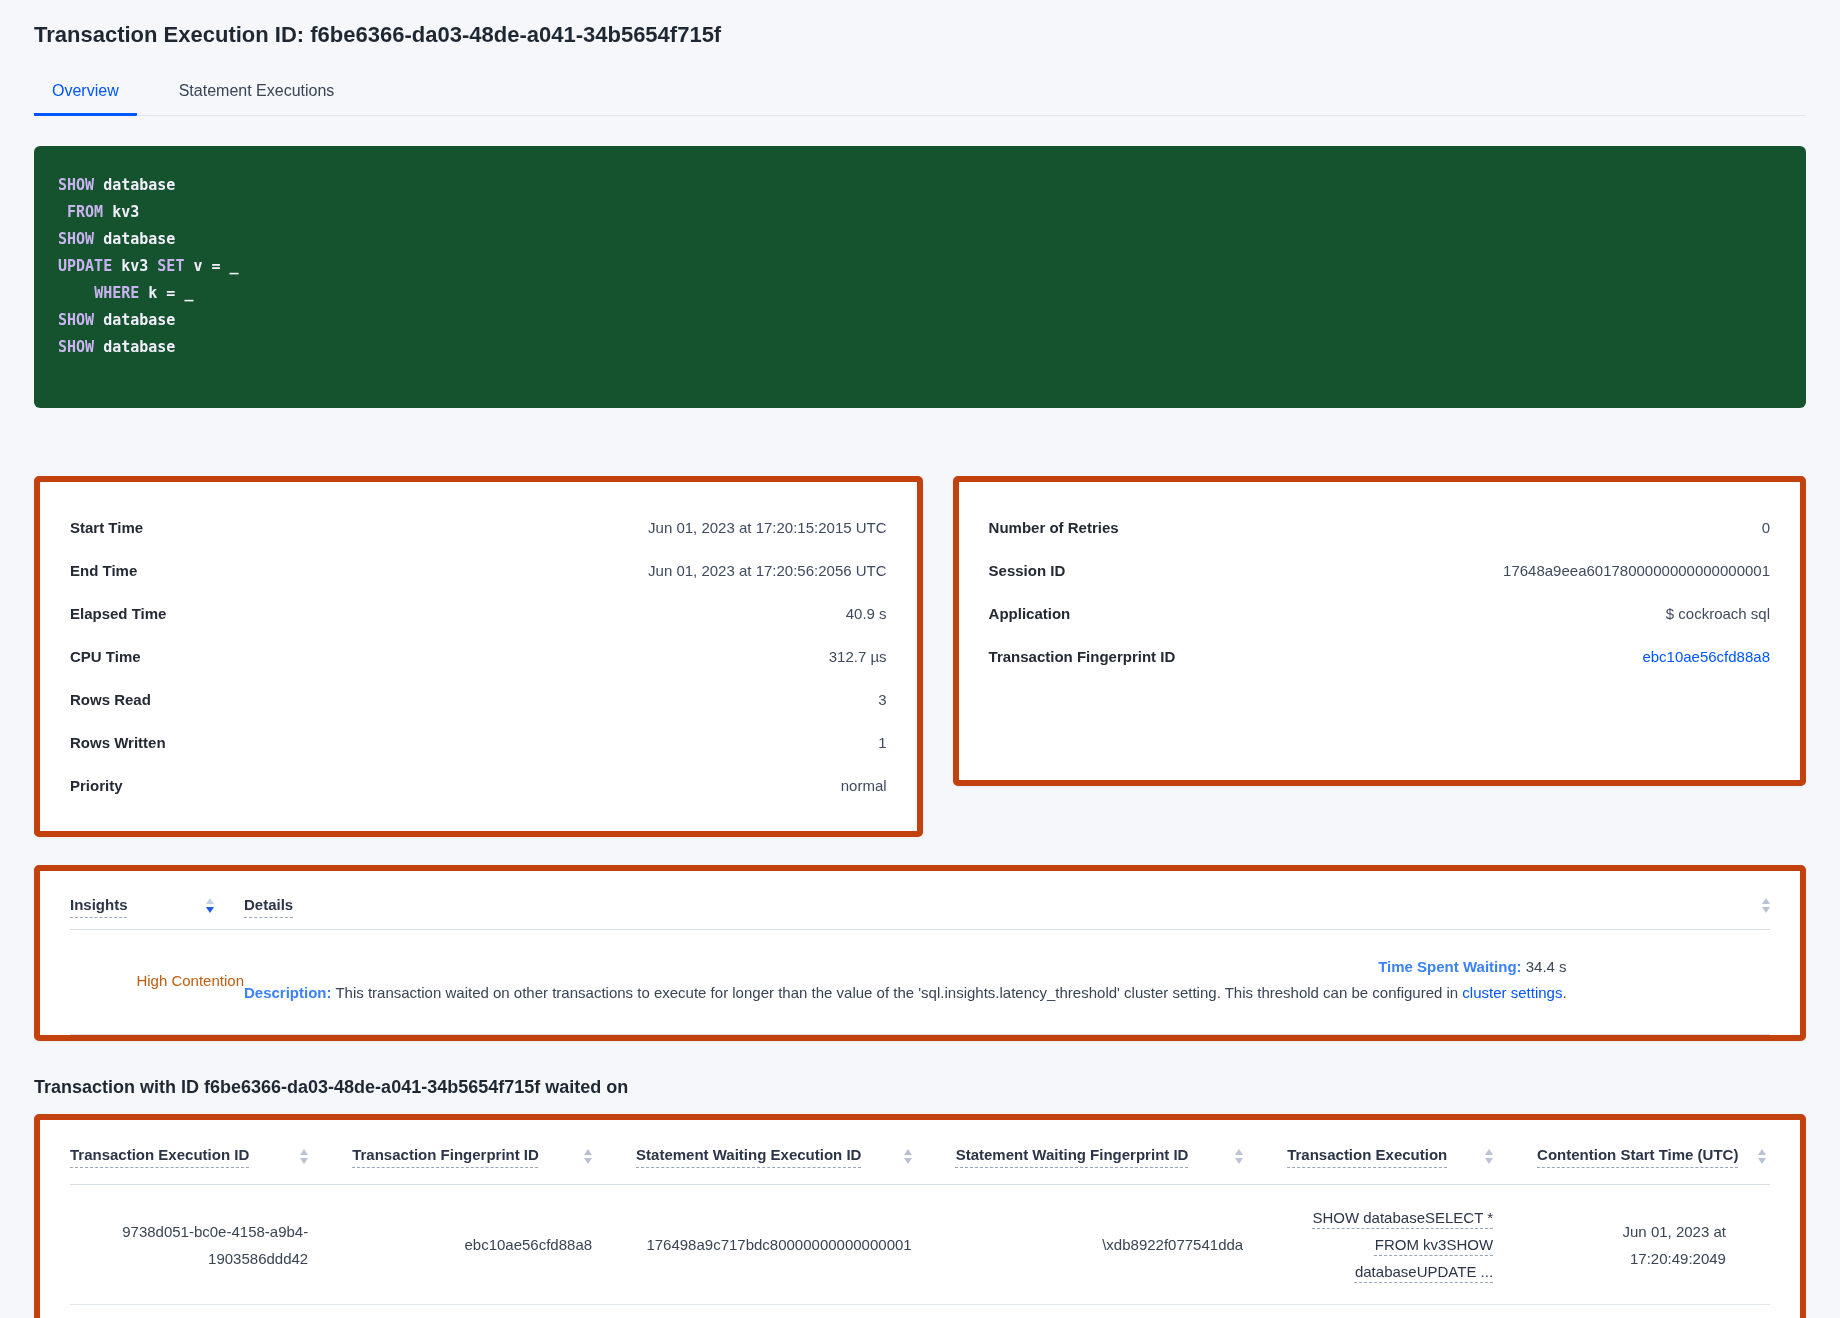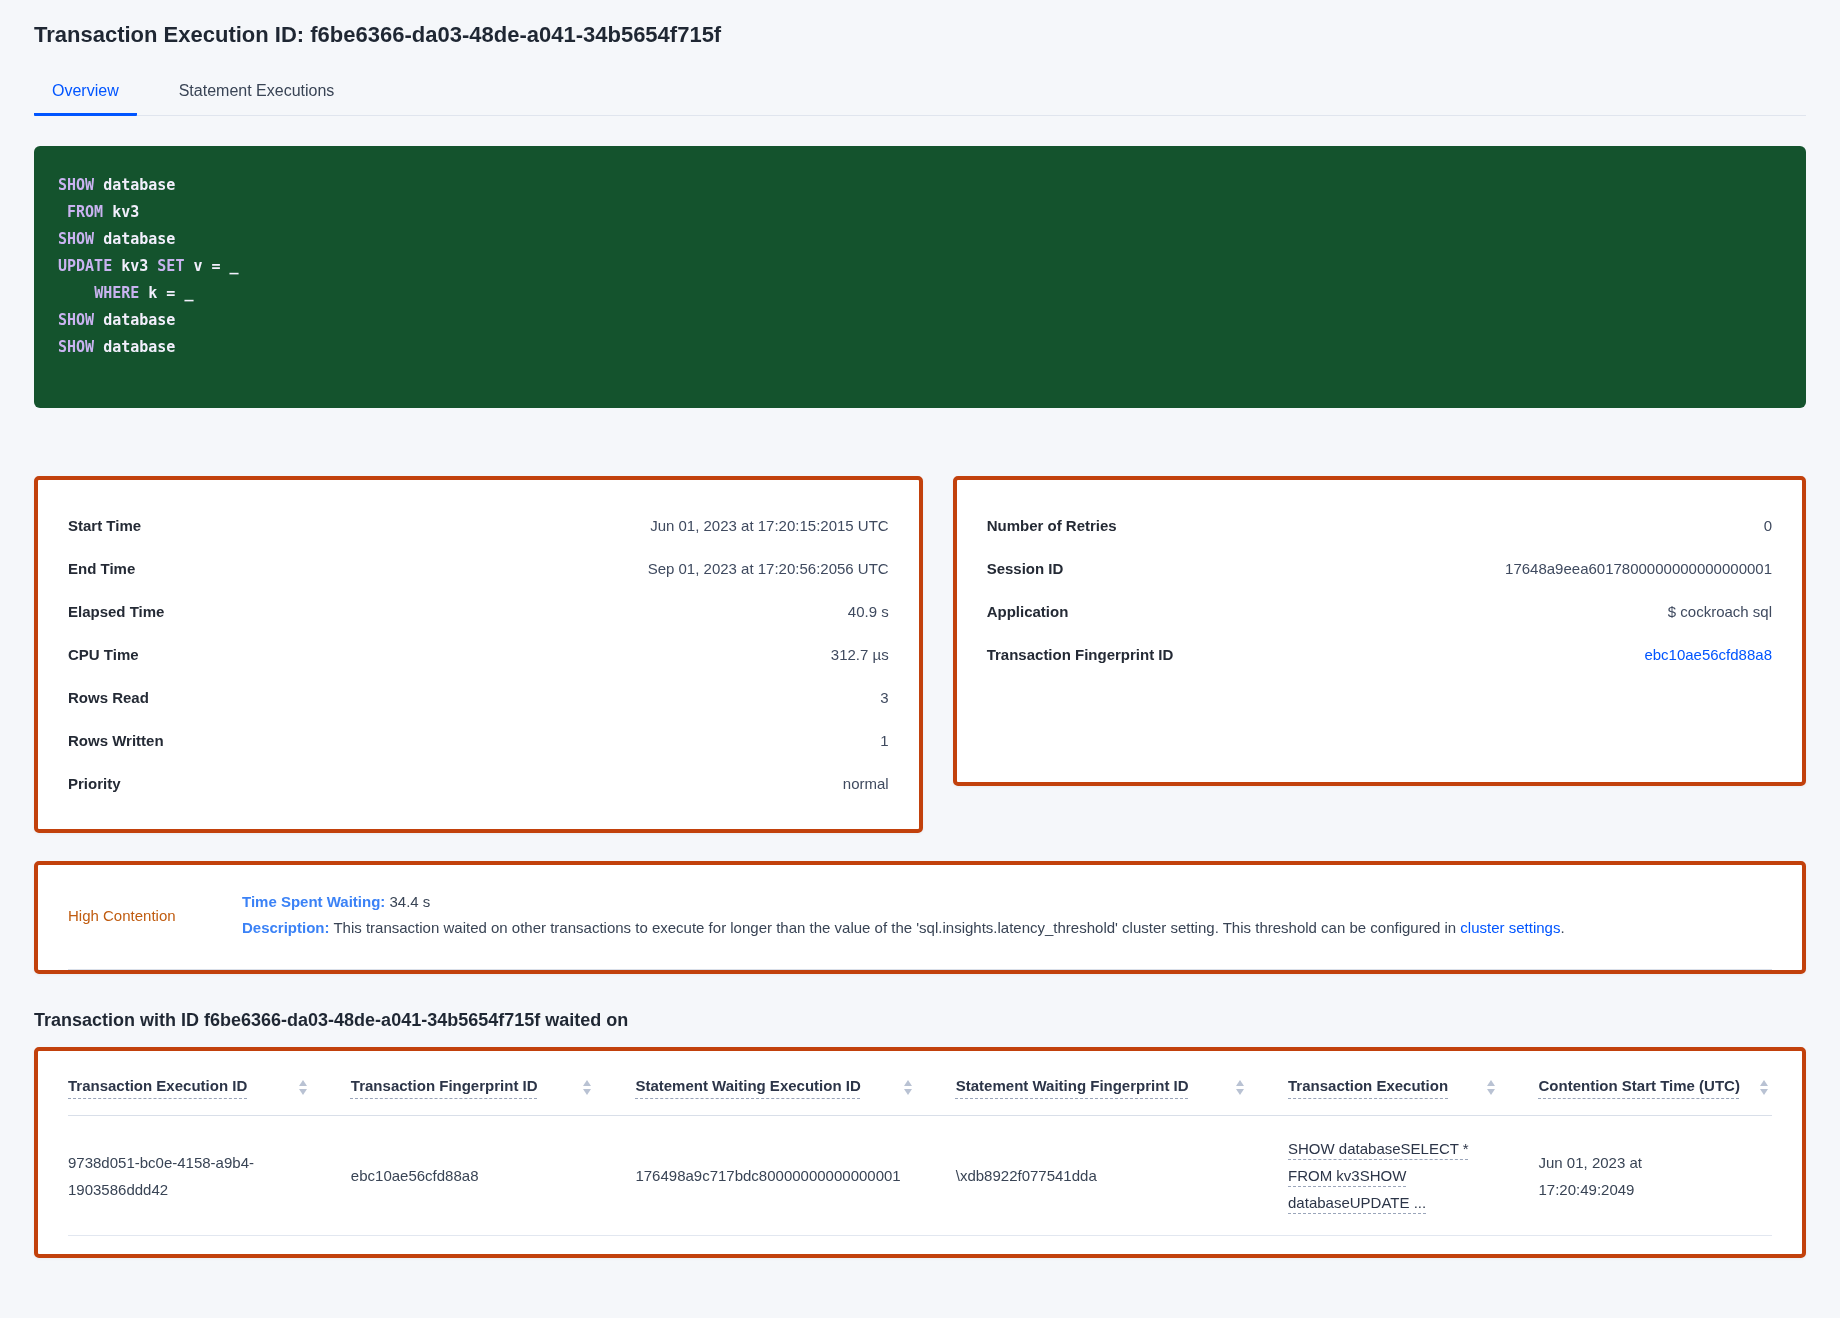--- a/index.html
+++ b/index.html
@@ -28,22 +28,23 @@
     padding:26px 24px; font-family:"DejaVu Sans Mono", monospace;
     font-size:15px; line-height:27px; font-weight:700;
   }
   .code-line { white-space:pre; }
   .code-line .kw { color:#c9b3f0; }
   .code-line .pl { color:#f2effc; }
 
   
   .cards-row { display:flex; gap:30px; margin-top:68px; align-items:flex-start; }
   .card {
-    background:#ffffff; border:4px solid #c2410c; border-radius:5px;
+    background:#ffffff; border:6px solid #c2410c; border-radius:5px;
     box-shadow:0 1px 3px rgba(36,42,53,0.05);
+    text-align:right;
   }
   .kv-card { padding:24px 30px; }
   .kv-card.left { flex:1.045; }
   .kv-card.right { flex:1; min-height:310px; }
   .kv-row { display:flex; justify-content:space-between; align-items:center; height:43px; font-size:15px; }
   .kv-label { font-weight:700; color:#242a35; }
   .kv-value { color:#3f4a5f; }
   .kv-value.link { color:#0055ff; cursor:pointer; }
 
   
@@ -110,21 +111,21 @@
 
   <div class="cards-row">
     <div class="card kv-card left">
       <div id="exec-rows">
           <div class="kv-row">
             <div class="kv-label">Start Time</div>
             <div class="kv-value">Jun 01, 2023 at 17:20:15:2015 UTC</div>
           </div>
           <div class="kv-row">
             <div class="kv-label">End Time</div>
-            <div class="kv-value">Sep 01, 2023 at 17:20:56:2056 UTC</div>
+            <div class="kv-value">Jun 01, 2023 at 17:20:56:2056 UTC</div>
           </div>
           <div class="kv-row">
             <div class="kv-label">Elapsed Time</div>
             <div class="kv-value">40.9 s</div>
           </div>
           <div class="kv-row">
             <div class="kv-label">CPU Time</div>
             <div class="kv-value">312.7 µs</div>
           </div>
           <div class="kv-row">
@@ -157,20 +158,35 @@
           </div>
           <div class="kv-row">
             <div class="kv-label">Transaction Fingerprint ID</div>
             <div class="kv-value link">ebc10ae56cfd88a8</div>
           </div>
         </div>
     </div>
   </div>
 
   <div class="card insights-card">
+    <div class="ins-header">
+      <div class="ins-col1">
+        <span class="th-label">Insights</span>
+        <span class="sort desc">
+            <i class="tri up"></i>
+            <i class="tri down"></i>
+          </span>
+      </div>
+      <span class="th-label">Details</span>
+      <div class="ins-spacer"></div>
+      <span class="sort">
+          <i class="tri up"></i>
+          <i class="tri down"></i>
+        </span>
+    </div>
     <div class="ins-row">
       <div class="insight-badge">High Contention</div>
       <div class="ins-details">
         <div><b>Time Spent Waiting:</b><span> 34.4 s</span></div>
         <div><b>Description:</b><span> This transaction waited on other transactions to execute for longer than the value of the 'sql.insights.latency_threshold' cluster setting. This threshold can be configured in </span><a class="link-blue">cluster settings</a><span>.</span></div>
       </div>
     </div>
   </div>
 
   <h2 class="section-title">Transaction with ID f6be6366-da03-48de-a041-34b5654f715f waited on</h2>

